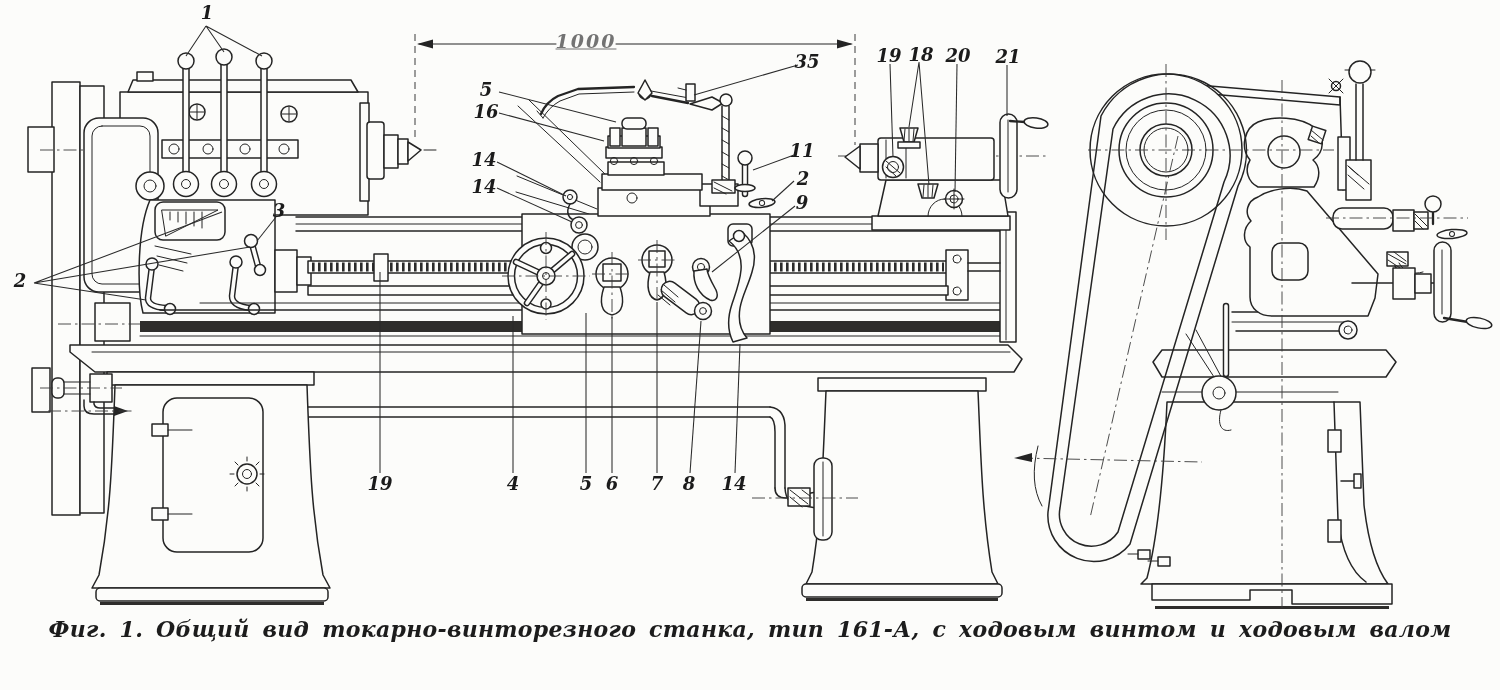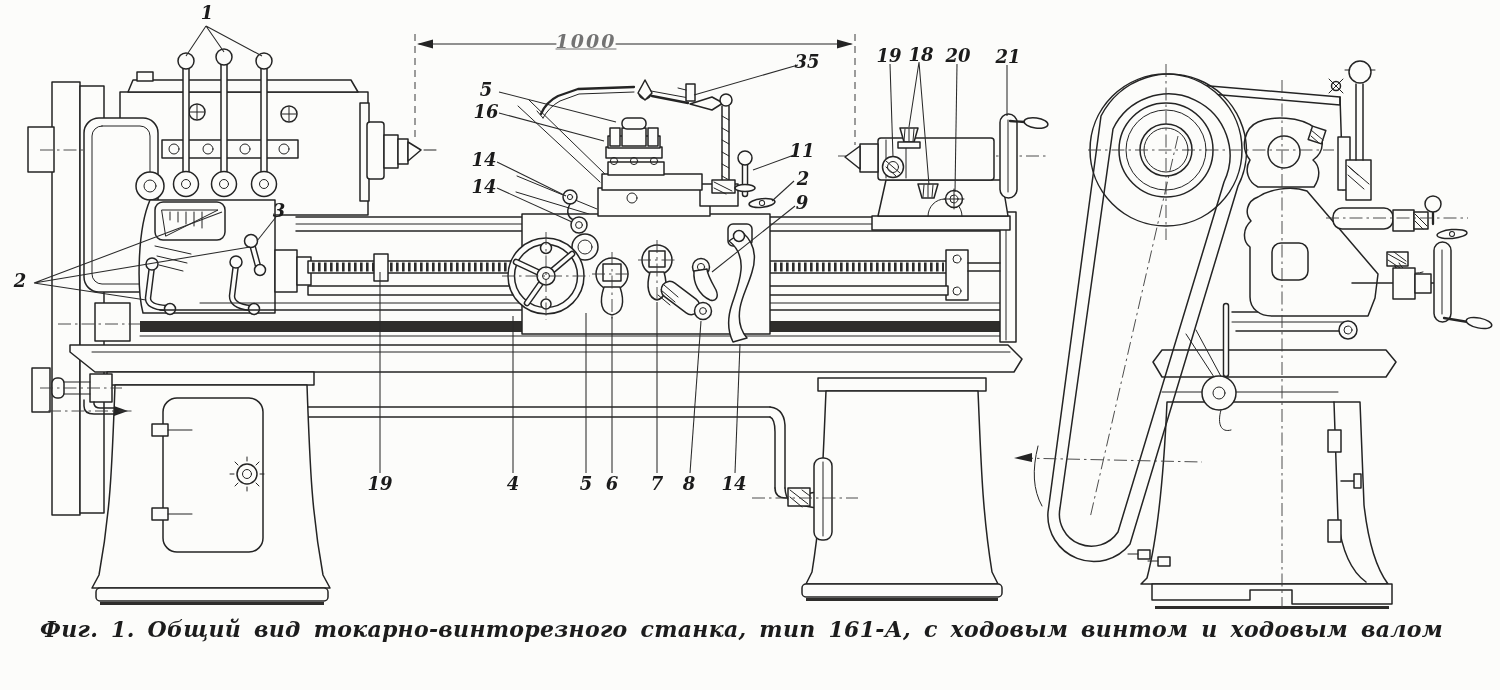--- a/index.html
+++ b/index.html
@@ -17,21 +17,21 @@
   .dk {fill:#2e2d2b;stroke:none;}
   .wb {stroke:#242424;stroke-width:6.5;fill:none;stroke-linecap:round;}
   .wf {stroke:#fcfcfa;stroke-width:3.6;fill:none;stroke-linecap:round;}
   .th {stroke:#2b2b2b;stroke-width:9;stroke-dasharray:2.6 3.4;fill:none;}
   .ar {fill:#242424;stroke:none;}
   
   .callout{position:absolute;transform:translate(-50%,-50%);font-style:italic;font-weight:bold;
            font-size:18px;color:#1b1b1b;white-space:nowrap;line-height:1;}
   .dim{position:absolute;transform:translate(-50%,-50%);font-style:italic;font-weight:bold;
        font-size:19px;color:#737373;letter-spacing:2px;line-height:1;text-decoration:underline;}
-  .caption{position:absolute;left:40px;right:40px;top:616px;text-align:left;font-style:italic;
+  .caption{position:absolute;left:40px;right:40px;top:616px;text-align:center;font-style:italic;
            font-weight:bold;font-size:22px;color:#1c1c1c;word-spacing:5px;letter-spacing:.3px;}
 </style>
 </head>
 <body>
 
 <div class="stage">
 <svg width="1500" height="690" viewBox="0 0 1500 690">
 
   <g>
 

